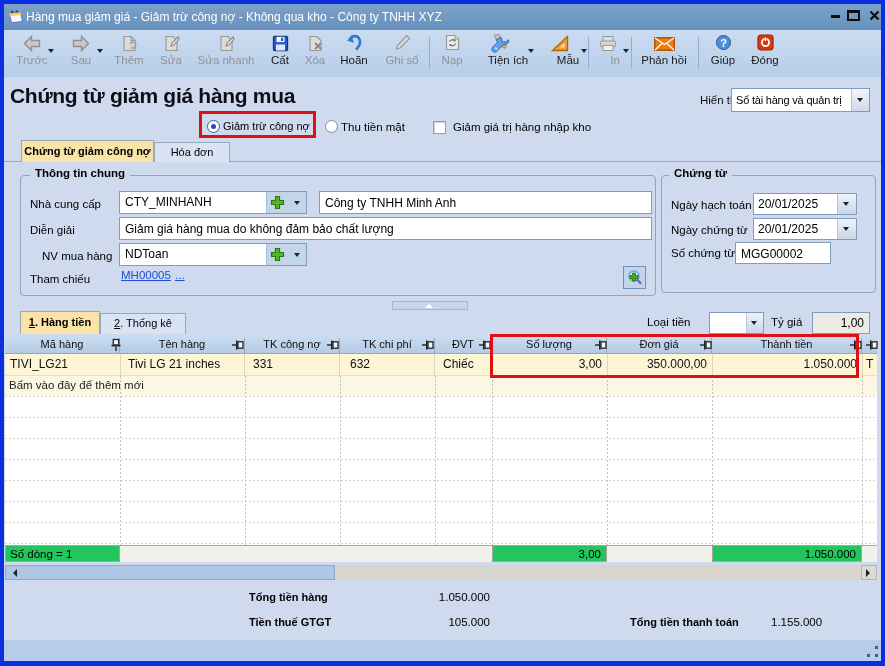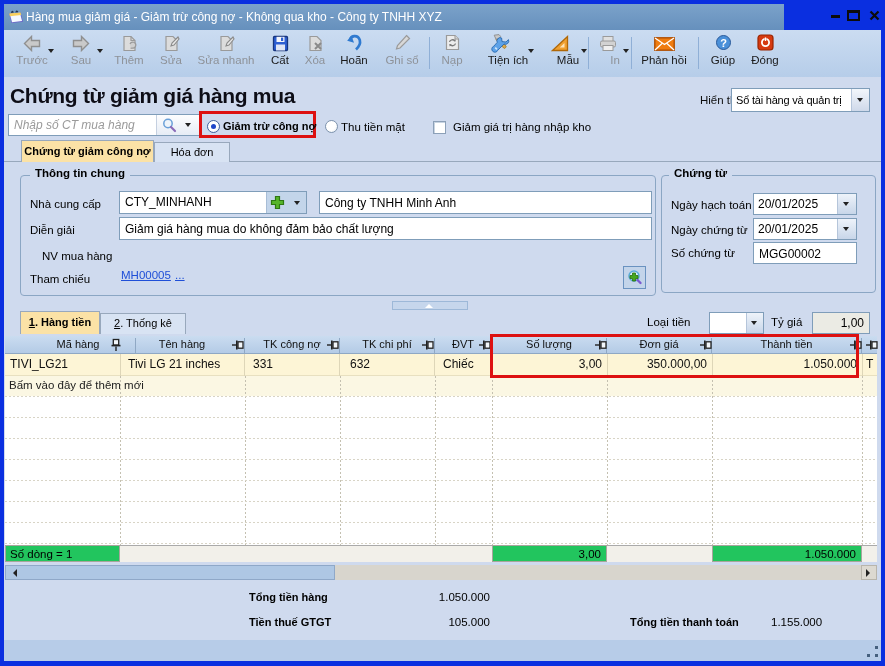--- a/index.html
+++ b/index.html
@@ -1,19 +1,19 @@
 <!DOCTYPE html>
 <html><head>
 <meta charset="utf-8">
 <style>
 * { margin:0; padding:0; box-sizing:border-box; }
 html,body { width:885px; height:666px; overflow:hidden; }
 body { font-family:"Liberation Sans", sans-serif; font-size:12px; }
 #win { position:absolute; left:0; top:0; width:885px; height:666px; background:#0a2fe0; }
-#titlebar { position:absolute; left:4px; top:4px; width:780px; height:26px; background:linear-gradient(#7ba2ca,#6690bd); }
+#titlebar { position:absolute; left:4px; top:4px; width:877px; height:26px; background:linear-gradient(#7ba2ca,#6690bd); }
 #toolbar { position:absolute; left:4px; top:30px; width:877px; height:47px;
   background:linear-gradient(#cbdcf1,#b6cde9); }
 #content { position:absolute; left:4px; top:77px; width:877px; height:563px; background:#cfdaee; }
 #statusbar { position:absolute; left:4px; top:640px; width:877px; height:21px; background:#b7cce8; }
 .abs { position:absolute; }
 .tsep { position:absolute; top:7px; width:1px; height:32px; background:#8fafd6; }
 .tlab { position:absolute; top:24px; width:70px; text-align:center; font-size:11.5px; color:#1a1a1a; }
 .tlab.dis { color:#8e9298; }
 .darr { position:absolute; width:0; height:0; border-left:3.5px solid transparent; border-right:3.5px solid transparent; border-top:4px solid #222; }
 .radio { position:absolute; width:13px; height:13px; border-radius:50%; background:radial-gradient(circle at 35% 35%, #fff 55%, #dde6ef); border:1px solid #7d93ad; }
@@ -172,33 +172,23 @@
 
     <div class="abs" style="left:6px;top:7px;font-size:21px;font-weight:bold;color:#0d0d16;letter-spacing:-0.3px;">Chứng từ giảm giá hàng mua</div>
     <div class="abs" style="left:664px;top:17px;font-size:11.5px;color:#101010;margin-left:32px;">Hiển thị trên sổ</div>
     <div class="abs" style="left:727px;top:11px;width:139px;height:24px;background:#fff;border:1px solid #7f9db9;">
       <div class="abs" style="left:4px;top:5px;font-size:11px;white-space:nowrap;letter-spacing:-0.2px;">Sổ tài hàng và quản trị</div>
       <div class="abs" style="right:0;top:0;width:18px;height:22px;background:linear-gradient(#f2f6fb,#cfd9ea);border-left:1px solid #b5c5da;">
           <div class="darr" style="left:5px;top:9px"></div>
         </div>
     </div>
 
-    <div class="abs" style="left:4px;top:37px;width:193px;height:22px;background:#fff;border:1px solid #7f9db9;">
-      <div class="abs" style="left:5px;top:3px;font-style:italic;color:#9a9a9a;font-size:12px;white-space:nowrap;">Nhập số CT mua hàng</div>
-      <div class="abs" style="right:0;top:0;width:44px;height:20px;background:linear-gradient(#fdfdfe,#e6ecf5);border-left:1px solid #c5d0e0;">
-        <svg class="abs" style="left:4px;top:2px" width="16" height="16" viewBox="0 0 16 16">
-            <circle cx="7" cy="6.5" r="4.2" fill="#eef4fa" stroke="#6aa0d8" stroke-width="1.5"></circle>
-            <path d="M10 10 L14 14" stroke="#8a6ab8" stroke-width="2.2" stroke-linecap="round"></path>
-          </svg>
-        <div class="darr" style="left:28px;top:8px"></div>
-      </div>
-    </div>
     <div class="abs" style="left:195px;top:34px;width:117px;height:27px;border:3px solid #dd1111;">
       <div class="radio sel" style="left:5px;top:6px"></div>
-      <div class="abs" style="left:21px;top:6px;font-size:11px;white-space:nowrap;font-weight:bold;">Giảm trừ công nợ</div>
+      <div class="abs" style="left:21px;top:6px;font-size:11px;white-space:nowrap;">Giảm trừ công nợ</div>
     </div>
     <div class="radio" style="left:321px;top:43px"></div>
     <div class="abs" style="left:337px;top:44px;font-size:11.5px;">Thu tiền mặt</div>
     <div class="abs" style="left:429px;top:44px;width:13px;height:13px;background:#fff;border:1px solid #8ca0b8;box-shadow:inset 1px 1px 0 #c8d4e2;"></div>
     <div class="abs" style="left:449px;top:44px;font-size:11.5px;">Giảm giá trị hàng nhập kho</div>
 
     <div class="abs" style="left:0px;top:84px;width:877px;height:1px;background:#98a8bc;"></div>
     <div class="tab act" style="left:17px;top:63px;width:133px;height:22px;">Chứng từ giảm công nợ</div>
     <div class="tab" style="left:150px;top:65px;width:76px;height:20px;">Hóa đơn</div>
 
@@ -209,20 +199,26 @@
     <div class="flab" style="left:26px;top:173px;padding-left:12px;">NV mua hàng</div>
     <div class="flab" style="left:26px;top:196px;">Tham chiếu</div>
     <div class="combo" style="left:115px;top:114px;width:188px;height:23px;">
       <div class="cval">CTY_MINHANH</div>
       <div class="cbtns"><svg width="15" height="15" viewBox="0 0 15 15" style="margin:3px 0 0 3px">
             <path d="M5.5 1.5 H9.5 V5.5 H13.5 V9.5 H9.5 V13.5 H5.5 V9.5 H1.5 V5.5 H5.5 Z" fill="#55b52a" stroke="#2e7812" stroke-width="1.2"></path>
           </svg><div class="darr" style="left:27px;top:9px"></div></div>
     </div>
     <div class="tfield" style="left:315px;top:114px;width:333px;height:23px;">Công ty TNHH Minh Anh</div>
     <div class="tfield" style="left:115px;top:140px;width:533px;height:23px;">Giảm giá hàng mua do không đảm bảo chất lượng</div>
+    <div class="combo" style="left:115px;top:166px;width:188px;height:23px;">
+      <div class="cval">NDToan</div>
+      <div class="cbtns"><svg width="15" height="15" viewBox="0 0 15 15" style="margin:3px 0 0 3px">
+            <path d="M5.5 1.5 H9.5 V5.5 H13.5 V9.5 H9.5 V13.5 H5.5 V9.5 H1.5 V5.5 H5.5 Z" fill="#55b52a" stroke="#2e7812" stroke-width="1.2"></path>
+          </svg><div class="darr" style="left:27px;top:9px"></div></div>
+    </div>
     <div class="abs" style="left:117px;top:192px;font-size:11.5px;color:#1f4fd8;text-decoration:underline;text-align:right;">MH00005</div>
     <div class="abs" style="left:171px;top:192px;font-size:11.5px;color:#1f4fd8;text-decoration:underline;">...</div>
     <div class="abs" style="left:619px;top:189px;width:23px;height:23px;background:#c3d4ea;border:1px solid #6a92c0;">
       <svg class="abs" style="left:2px;top:2px" width="17" height="17" viewBox="0 0 17 17">
           <circle cx="8" cy="7" r="5" fill="#ddf0fa" stroke="#58aad8" stroke-width="1.5"></circle>
           <path d="M11.5 11 L14.5 14" stroke="#7a5ad0" stroke-width="2.4" stroke-linecap="round"></path>
           <path d="M6.5 4 H9.5 V6.5 H12 V9.5 H9.5 V12 H6.5 V9.5 H4 V6.5 H6.5 Z" fill="#45a81e" stroke="#2a7010" stroke-width="0.8"></path>
         </svg>
     </div>
 
@@ -236,42 +232,42 @@
       <div class="abs" style="right:0;top:0;width:19px;height:20px;background:linear-gradient(#eef3fa,#c8d6e9);border-left:1px solid #b5c5da;">
           <div class="darr" style="left:5px;top:8px"></div>
         </div>
     </div>
     <div class="abs" style="left:749px;top:141px;width:104px;height:22px;background:#fff;border:1px solid #7f9db9;">
       <div class="abs" style="left:4px;top:3px;font-size:12px;">20/01/2025</div>
       <div class="abs" style="right:0;top:0;width:19px;height:20px;background:linear-gradient(#eef3fa,#c8d6e9);border-left:1px solid #b5c5da;">
           <div class="darr" style="left:5px;top:8px"></div>
         </div>
     </div>
-    <div class="tfield" style="left:749px;top:165px;width:104px;height:22px;">MGG00002</div>
+    <div class="tfield" style="left:731px;top:165px;width:96px;height:22px;">MGG00002</div>
 
     <div class="abs" style="left:388px;top:224px;width:76px;height:9px;background:#c6d6ec;border:1px solid #9db8d8;">
         <div class="abs" style="left:32px;top:2px;width:0;height:0;border-left:4px solid transparent;border-right:4px solid transparent;border-bottom:4px solid #fff;"></div>
       </div>
 
     <div class="tab act" style="left:16px;top:234px;width:80px;height:23px;"><u>1</u>. Hàng tiền</div>
     <div class="tab" style="left:96px;top:236px;width:86px;height:21px;"><u>2</u>. Thống kê</div>
     <div class="flab" style="left:643px;top:239px;">Loại tiền</div>
     <div class="abs" style="left:705px;top:235px;width:55px;height:22px;background:#fff;border:1px solid #7f9db9;">
       <div class="abs" style="left:5px;top:3px;font-size:12px;margin-top:24px;">VND</div>
       <div class="abs" style="right:0;top:0;width:17px;height:20px;background:linear-gradient(#eef3fa,#c8d6e9);border-left:1px solid #b5c5da;">
           <div class="darr" style="left:4px;top:8px"></div>
         </div>
     </div>
     <div class="flab" style="left:767px;top:239px;">Tỷ giá</div>
     <div class="abs" style="left:808px;top:235px;width:58px;height:22px;background:#ebebe4;border:1px solid #7f9db9;font-size:12px;text-align:right;padding:3px 5px 0 0;">1,00</div>
 
     <div id="grid" class="abs" style="left:1px;top:259px;width:872px;height:226px;background:#fff;">
 
       <div class="abs" style="left:0;top:0;width:872px;height:18px;background:linear-gradient(#cadcf0,#b4cbe6);border-bottom:1px solid #8fa8c4;"></div>
-      <div class="hcell" style="left:16px;width:115px;">Mã hàng</div>
+      <div class="hcell" style="left:0;width:115px;">Mã hàng</div>
       <div class="hcell" style="left:115px;width:125px;">Tên hàng</div>
       <div class="hcell" style="left:240px;width:95px;">TK công nợ</div>
       <div class="hcell" style="left:335px;width:95px;">TK chi phí</div>
       <div class="hcell" style="left:430px;width:57px;">ĐVT</div>
       <div class="hcell" style="left:487px;width:115px;">Số lượng</div>
       <div class="hcell" style="left:602px;width:105px;">Đơn giá</div>
       <div class="hcell" style="left:707px;width:150px;">Thành tiền</div>
       <svg class="abs" style="left:105px;top:2px" width="12" height="14" viewBox="0 0 12 14">
           <rect x="3.3" y="1.5" width="5.4" height="5.5" fill="#f2f6fa" stroke="#222" stroke-width="1.3"></rect>
           <path d="M1.5 7.6 H10.5" stroke="#222" stroke-width="1.6"></path>

